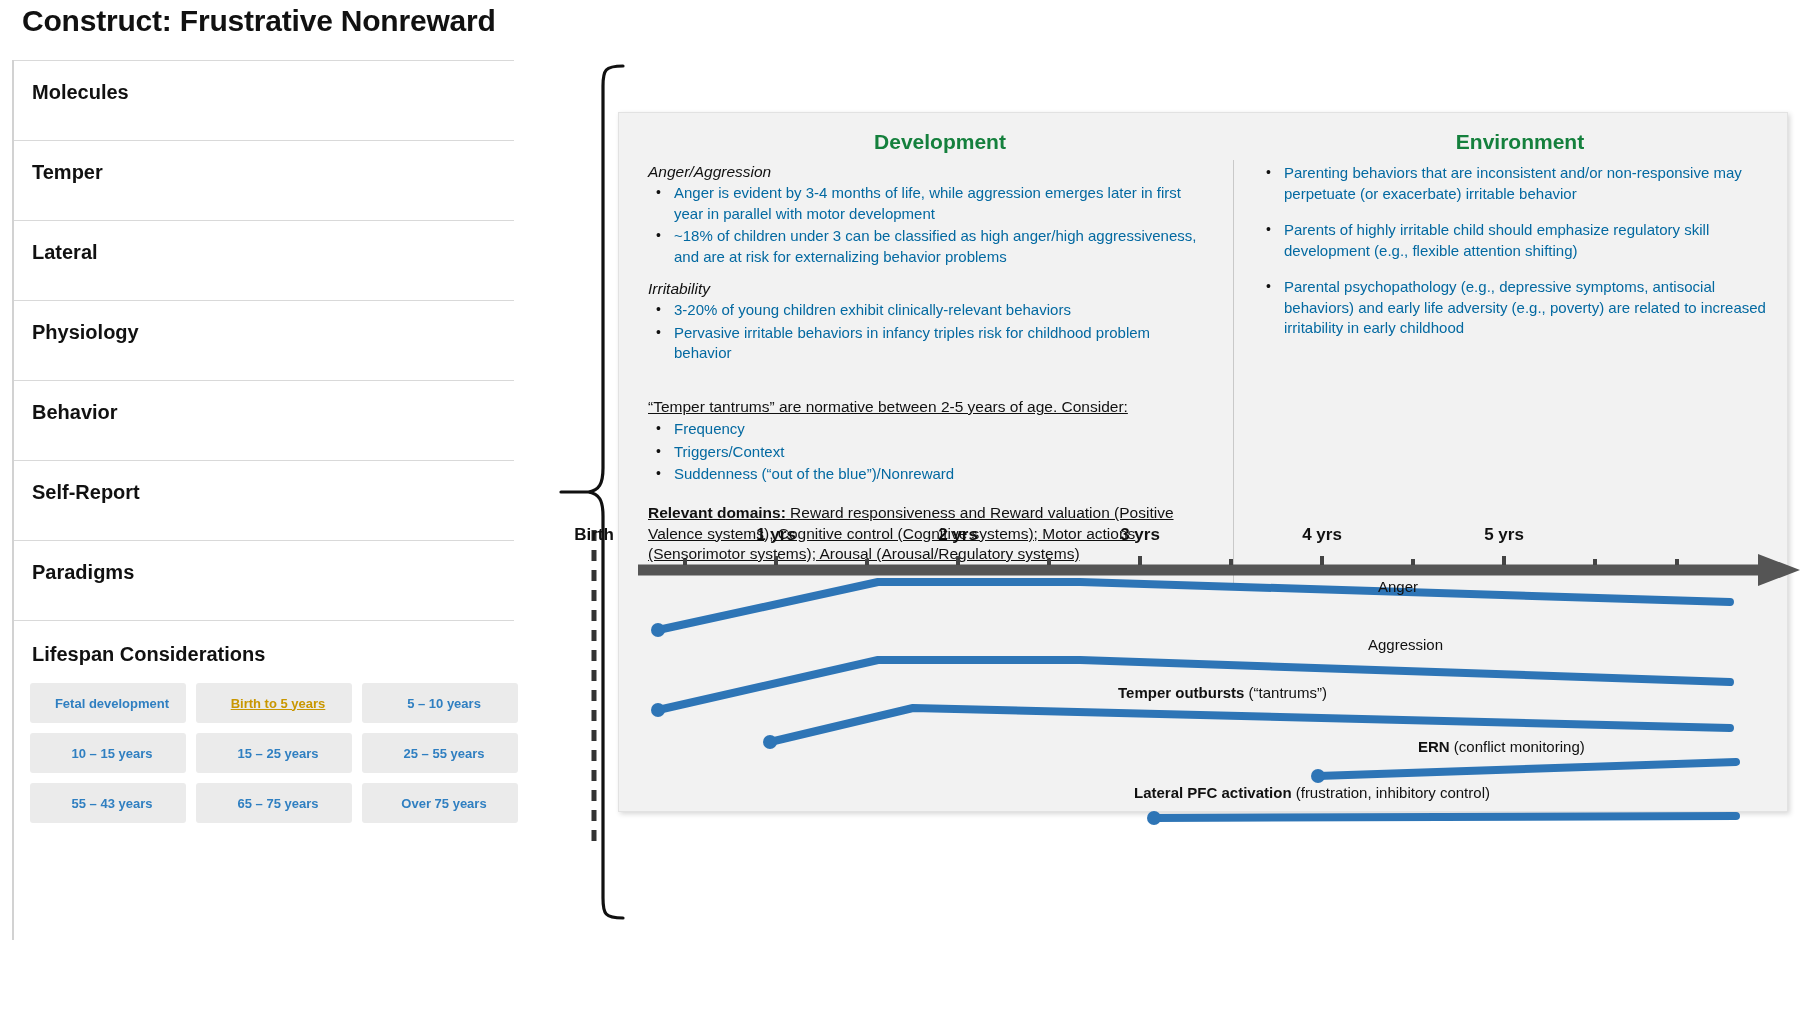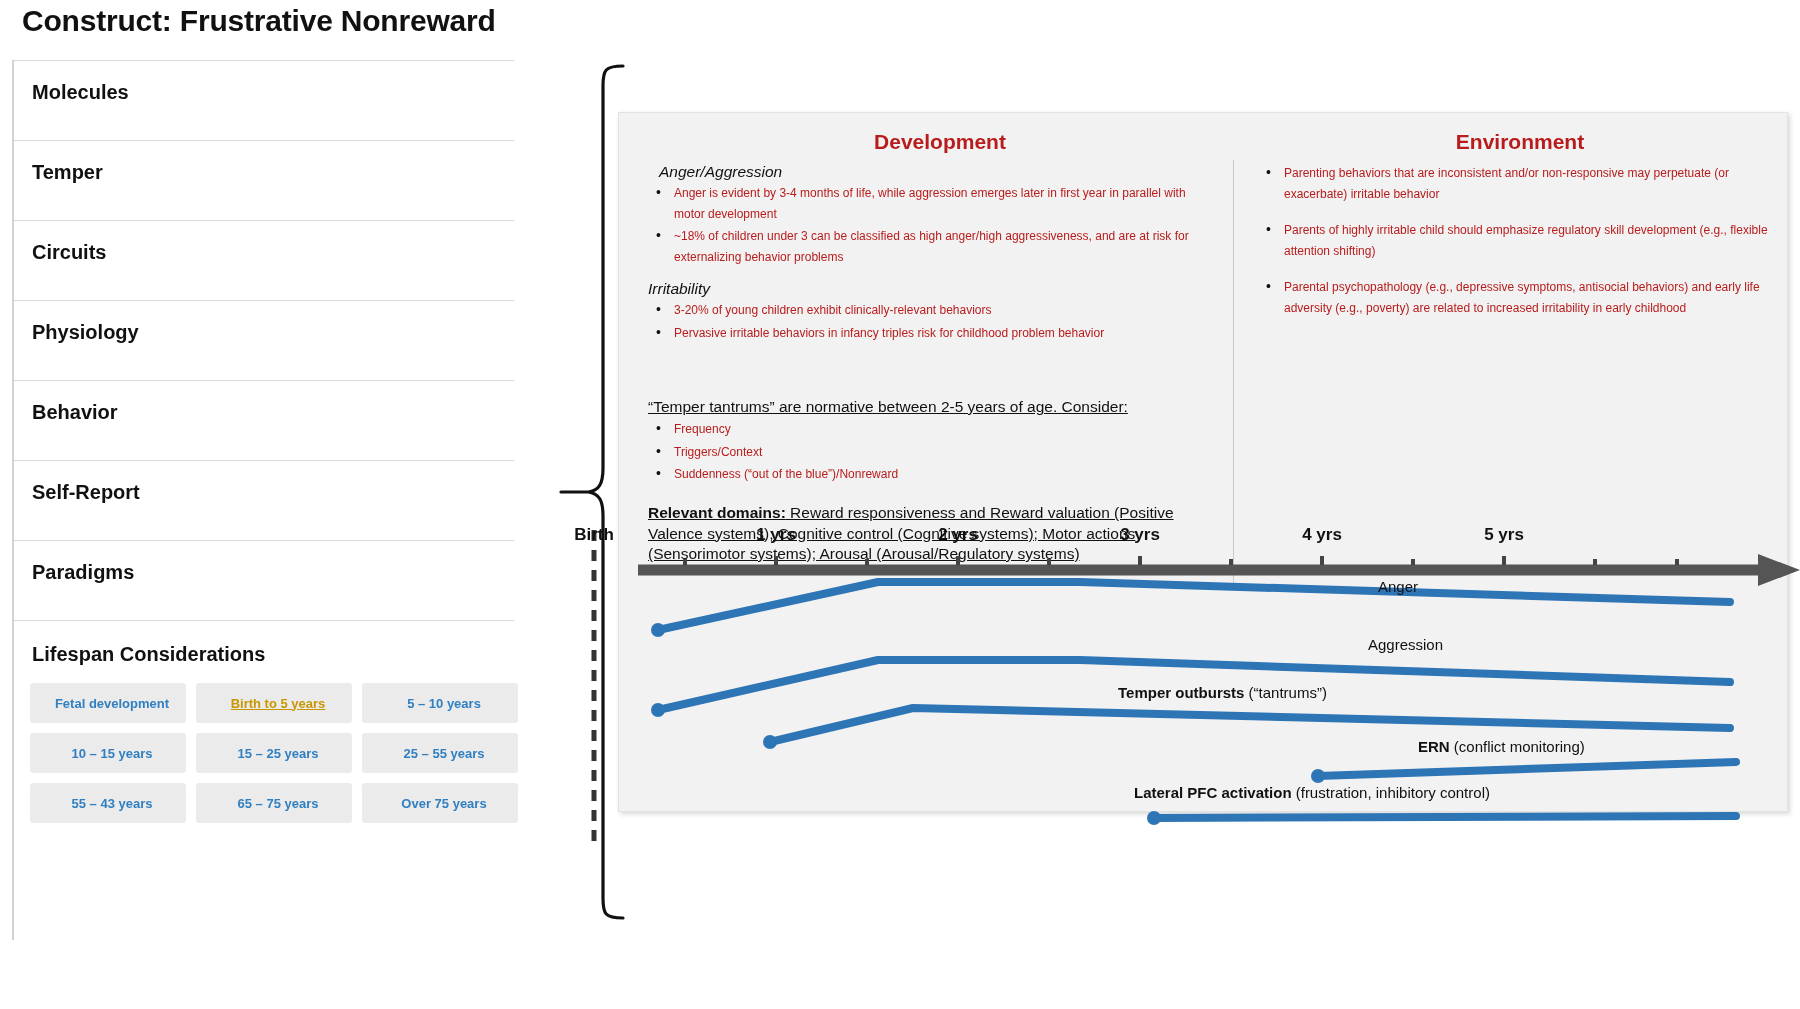--- a/index.html
+++ b/index.html
@@ -82,40 +82,40 @@
     box-shadow:2px 2px 5px rgba(0,0,0,0.16);
     box-sizing:border-box;
   }
   #col-divider{
     position:absolute;left:1233px;top:160px;
     width:1px;height:430px;
     background:#c9c9c9;
   }
   .col-heading{
     position:absolute;
-    font-size:21px;font-weight:bold;color:#b91c1c;
+    font-size:21px;font-weight:bold;color:#15803d;
     text-align:center;
   }
   #dev-heading{left:660px;top:130px;width:560px;}
   #env-heading{left:1250px;top:130px;width:540px;}
 
   .subhead{
     position:absolute;
     font-size:15.5px;font-style:italic;color:#111;font-weight:normal;
   }
   ul.bl{
     position:absolute;
     margin:0;padding:0;list-style:none;
   }
   ul.bl li{
     position:relative;
     padding-left:22px;
-    font-size:12px;
+    font-size:15px;
     line-height:20.5px;
-    color:#b91c1c;
+    color:#0369a1;
     margin-bottom:2px;
   }
   ul.bl li:before{
     content:"\2022";
     position:absolute;left:4px;top:-1px;
     font-size:14px;color:#111;
   }
   ul.bl.spaced li{margin-bottom:16px;}
   .para{
     position:absolute;
@@ -145,21 +145,21 @@
 <div id="page-title">Construct: Frustrative Nonreward</div>
 
 <div id="left-rail">
   <div class="rail-row">
     <span class="rail-label">Molecules</span>
   </div>
   <div class="rail-row">
     <span class="rail-label">Temper</span>
   </div>
   <div class="rail-row">
-    <span class="rail-label">Circuits</span>
+    <span class="rail-label">Lateral</span>
   </div>
   <div class="rail-row">
     <span class="rail-label">Physiology</span>
   </div>
   <div class="rail-row">
     <span class="rail-label">Behavior</span>
   </div>
   <div class="rail-row">
     <span class="rail-label">Self-Report</span>
   </div>
@@ -188,21 +188,21 @@
            C 94 434, 98 440, 98 456 L 98 838 C 98 854, 100 858, 118 858" fill="none" stroke="#111111" stroke-width="3.2" stroke-linecap="round"></path>
   <path d="M 84 432 L 56 432" fill="none" stroke="#111111" stroke-width="3.2" stroke-linecap="round"></path>
 </svg>
 
 <div id="main-panel"></div>
 <div id="col-divider"></div>
 
 <div class="col-heading" id="dev-heading">Development</div>
 <div class="col-heading" id="env-heading">Environment</div>
 
-<div class="subhead" style="left:648px;top:163px;margin-left:11px;">Anger/Aggression</div>
+<div class="subhead" style="left:648px;top:163px;">Anger/Aggression</div>
 <ul class="bl" style="left:652px;top:183px;width:555px;">
   <li>Anger is evident by 3-4 months of life, while aggression emerges later in first year in parallel with motor development</li>
   <li>~18% of children under 3 can be classified as high anger/high aggressiveness, and are at risk for externalizing behavior problems</li>
 </ul>
 
 <div class="subhead" style="left:648px;top:280px;">Irritability</div>
 <ul class="bl" style="left:652px;top:300px;width:555px;">
   <li>3-20% of young children exhibit clinically-relevant behaviors</li>
   <li>Pervasive irritable behaviors in infancy triples risk for childhood problem behavior</li>
 </ul>

